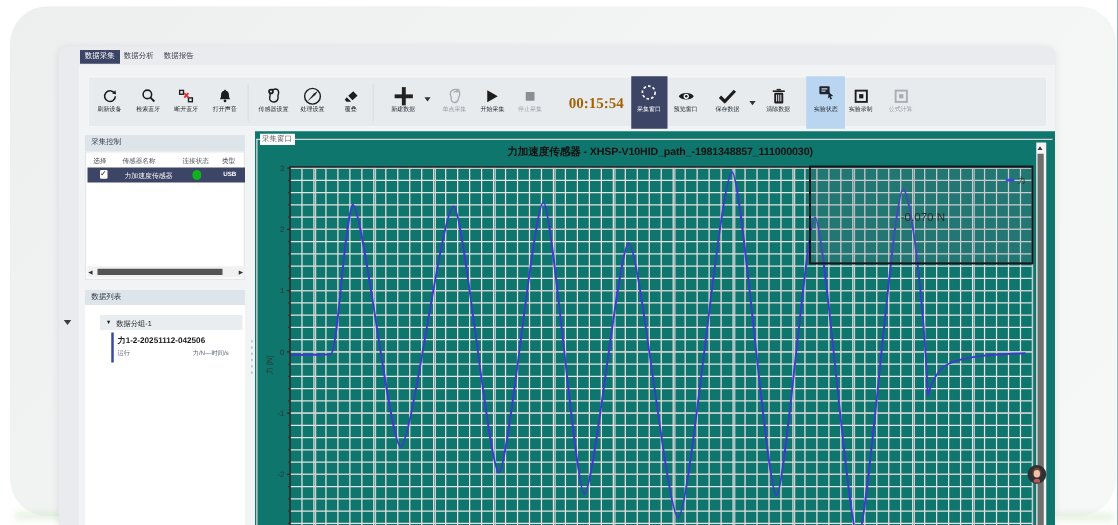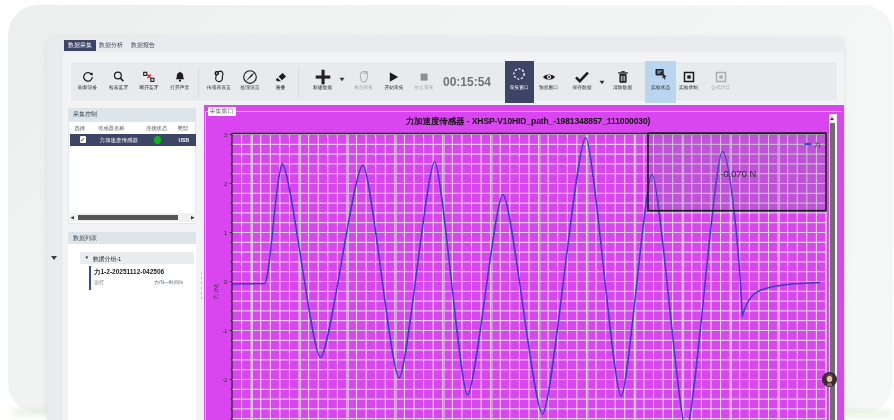--- a/index.html
+++ b/index.html
@@ -18,21 +18,21 @@
   .titem{position:absolute;top:0;height:41px;}
   .ticon{position:absolute;left:50%;top:15px;transform:translate(-50%,-50%);}
   .ticon svg,.csvg svg{display:block;}
   .tlabel{position:absolute;top:22.8px;left:50%;transform:translateX(-50%);
      font-size:4.8px;white-space:nowrap;color:#26282c;}
   .tlabel.dis{color:#9aa0a6;}
   .sep{position:absolute;top:5px;height:30px;width:1px;background:#d9dde1;}
   .phead{left:20.5px;width:128.5px;height:12.5px;background:#dde4ea;
      font-size:6px;color:#333a44;line-height:13px;padding-left:5.5px;box-sizing:border-box;}
   .lpanel{left:20.5px;width:128.5px;background:#ffffff;}
-  #chartpanel{left:156.5px;top:68px;width:640px;height:315px;background:#d946ef;}
+  #chartpanel{left:156.5px;top:68px;width:640px;height:315px;background:#0f766e;}
 </style>
 </head>
 <body>
 <div id="graybg" class="abs"></div>
 <div class="abs greenhint" style="left:12px;top:410px;width:40px;"></div>
 <div class="abs greenhint" style="left:845px;top:411px;width:46px;"></div>
 <div id="appwin" class="abs">
   <div id="content" class="abs"></div>
   <div class="abs tab" style="left:16.7px;width:32.4px;background:#3d4566;color:#fff;">数据采集</div>
   <div class="abs tab" style="left:51px;width:26px;">数据分析</div>
@@ -139,21 +139,21 @@
         <span class="tlabel">开始采集</span>
       </div>
 <div class="titem" style="left:338.0px;width:30px;">
         <span class="ticon">
           <svg width="12" height="12" viewBox="0 0 12 12">
             <rect x="2.6" y="2.6" width="7" height="7" fill="#8a8f94"></rect>
           </svg>
         </span>
         <span class="tlabel dis">停止采集</span>
       </div>
-<div class="abs" id="timer" style="left:372px;top:13px;font-size:12px;font-weight:bold;color:#737373;">00:15:54</div>
+<div class="abs" id="timer" style="left:384px;top:13px;font-size:12px;font-weight:bold;color:#a16207;font-family:Liberation Serif, serif;">00:15:54</div>
 <div class="abs" style="left:433.5px;top:-1px;width:29.5px;height:42px;background:#3d4566;">
         <span class="ticon" style="top:13px;">
           <svg width="14" height="14" viewBox="0 0 14 14">
             <circle cx="7" cy="7" r="5.1" fill="none" stroke="#ffffff" stroke-width="1.3" stroke-dasharray="2.1 1.7"></circle>
           </svg>
         </span>
         <span class="tlabel" style="top:23.5px;color:#fff;">采集窗口</span>
       </div>
 <div class="titem" style="left:462.5px;width:30px;">
         <span class="ticon">

